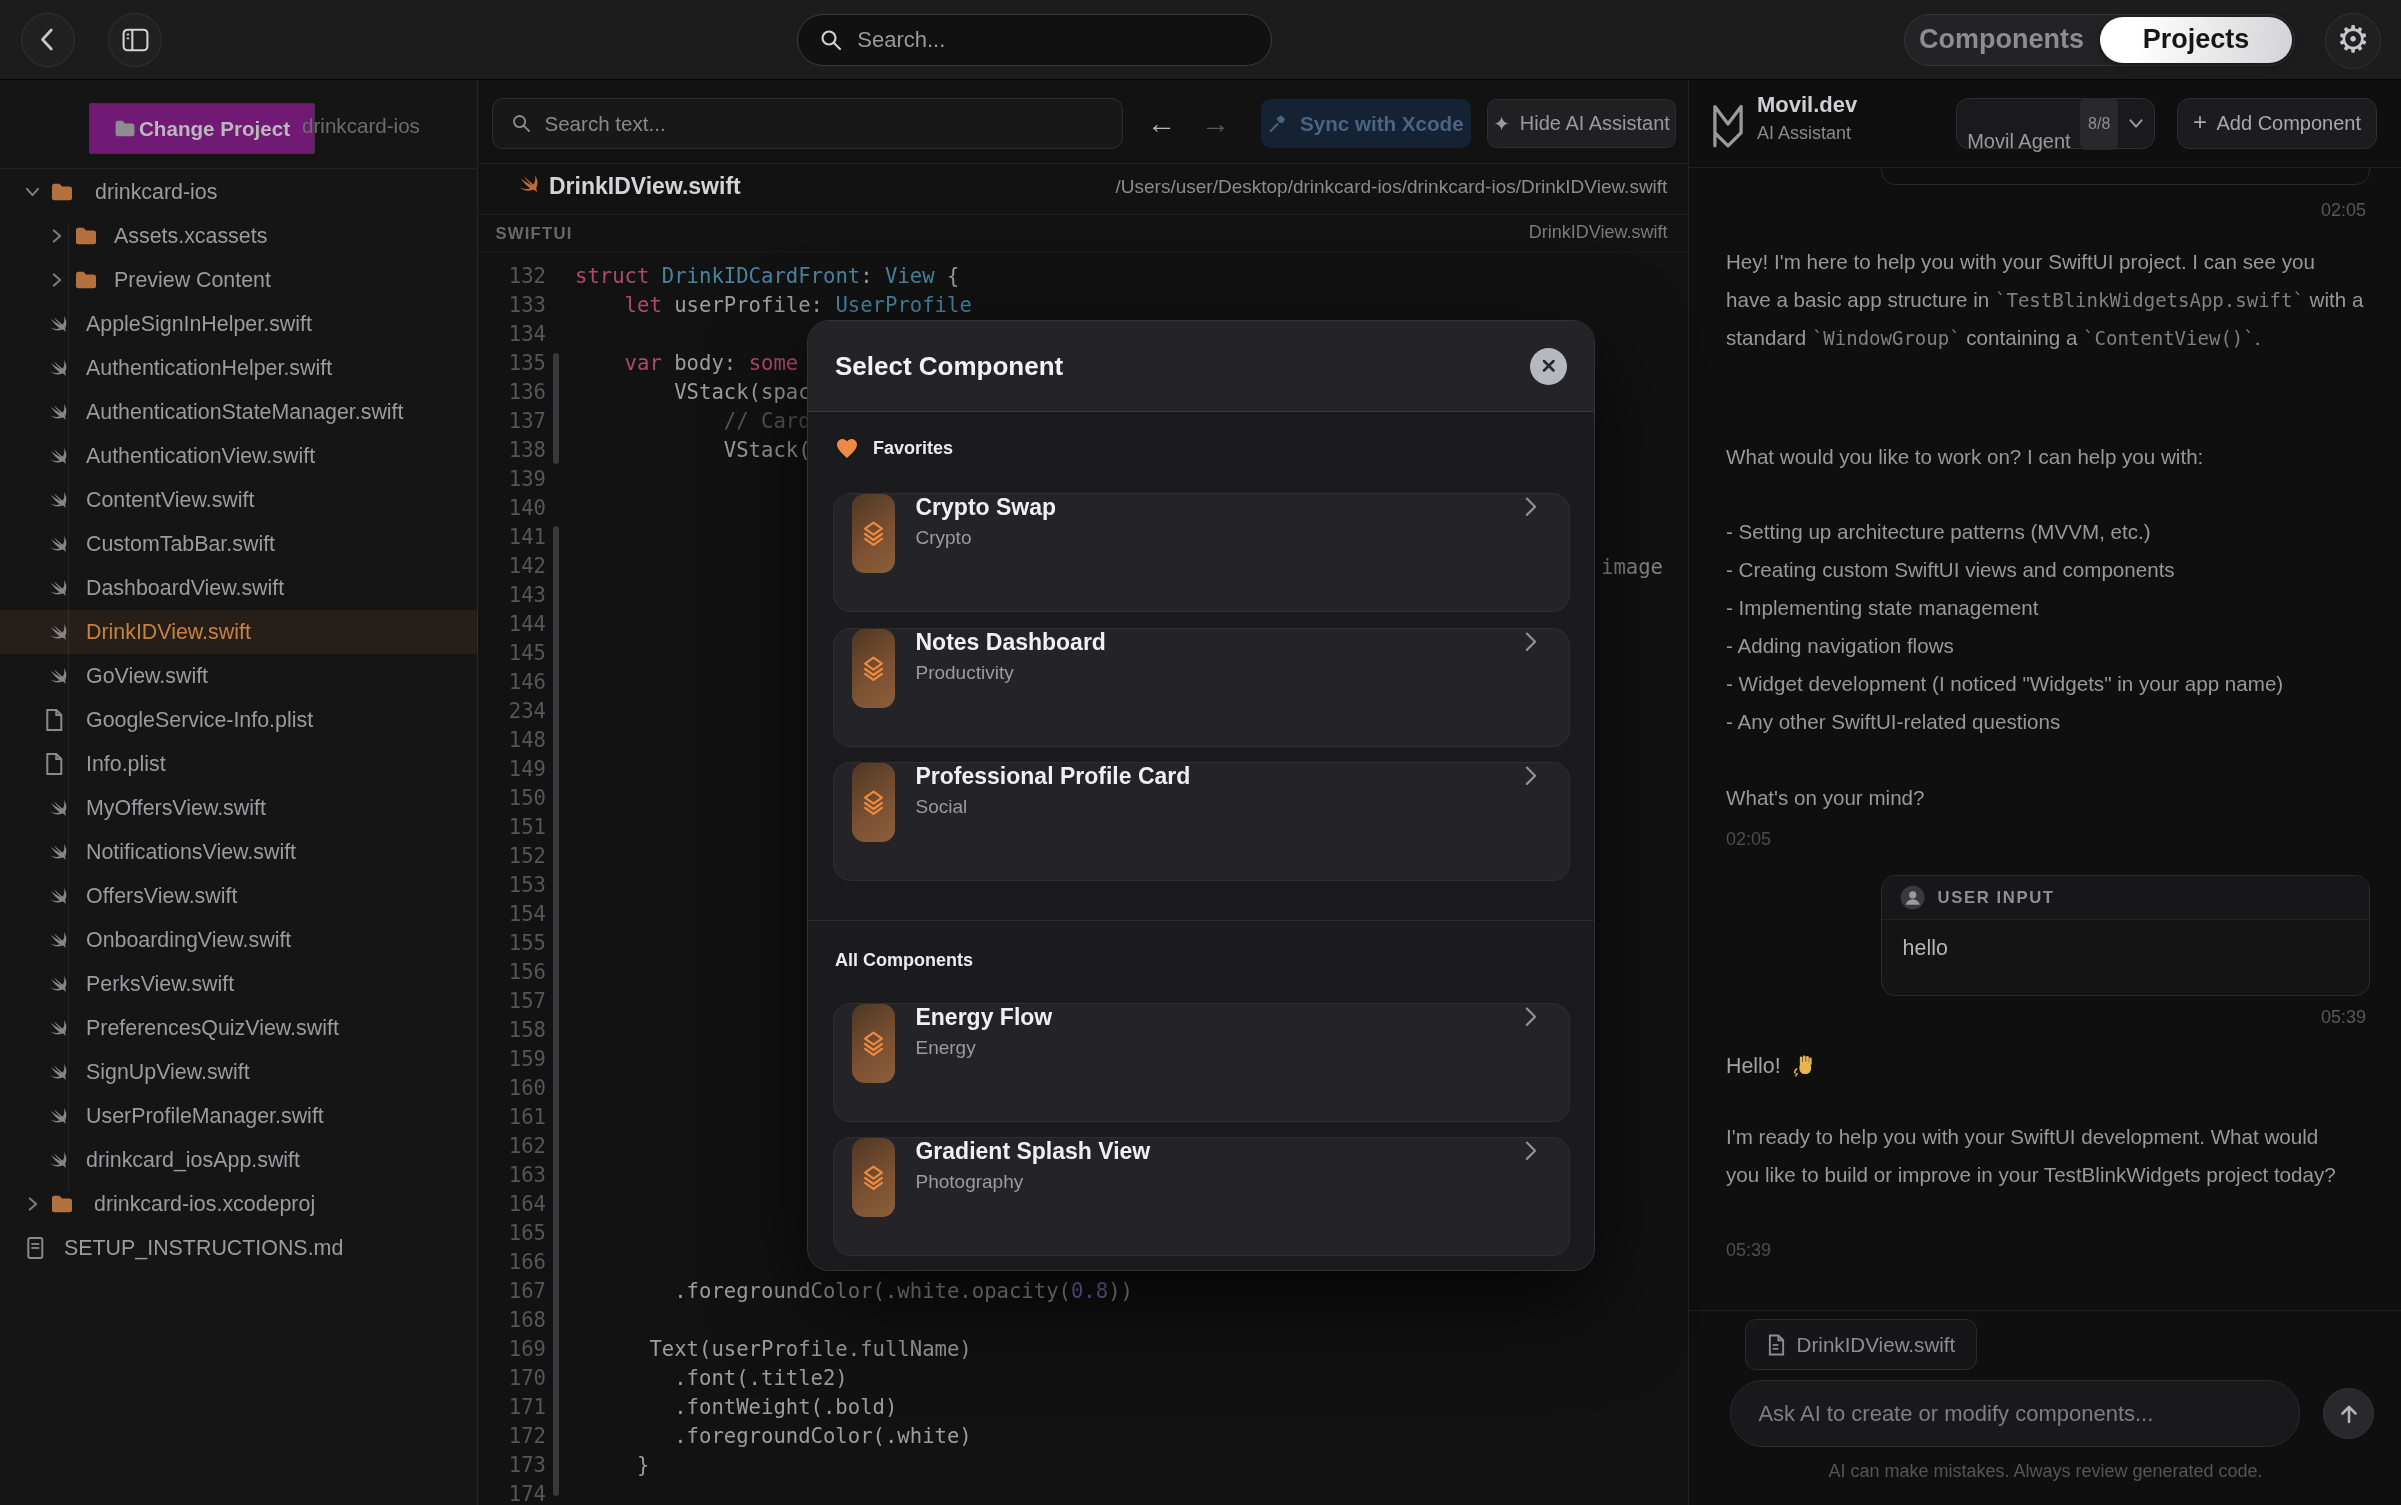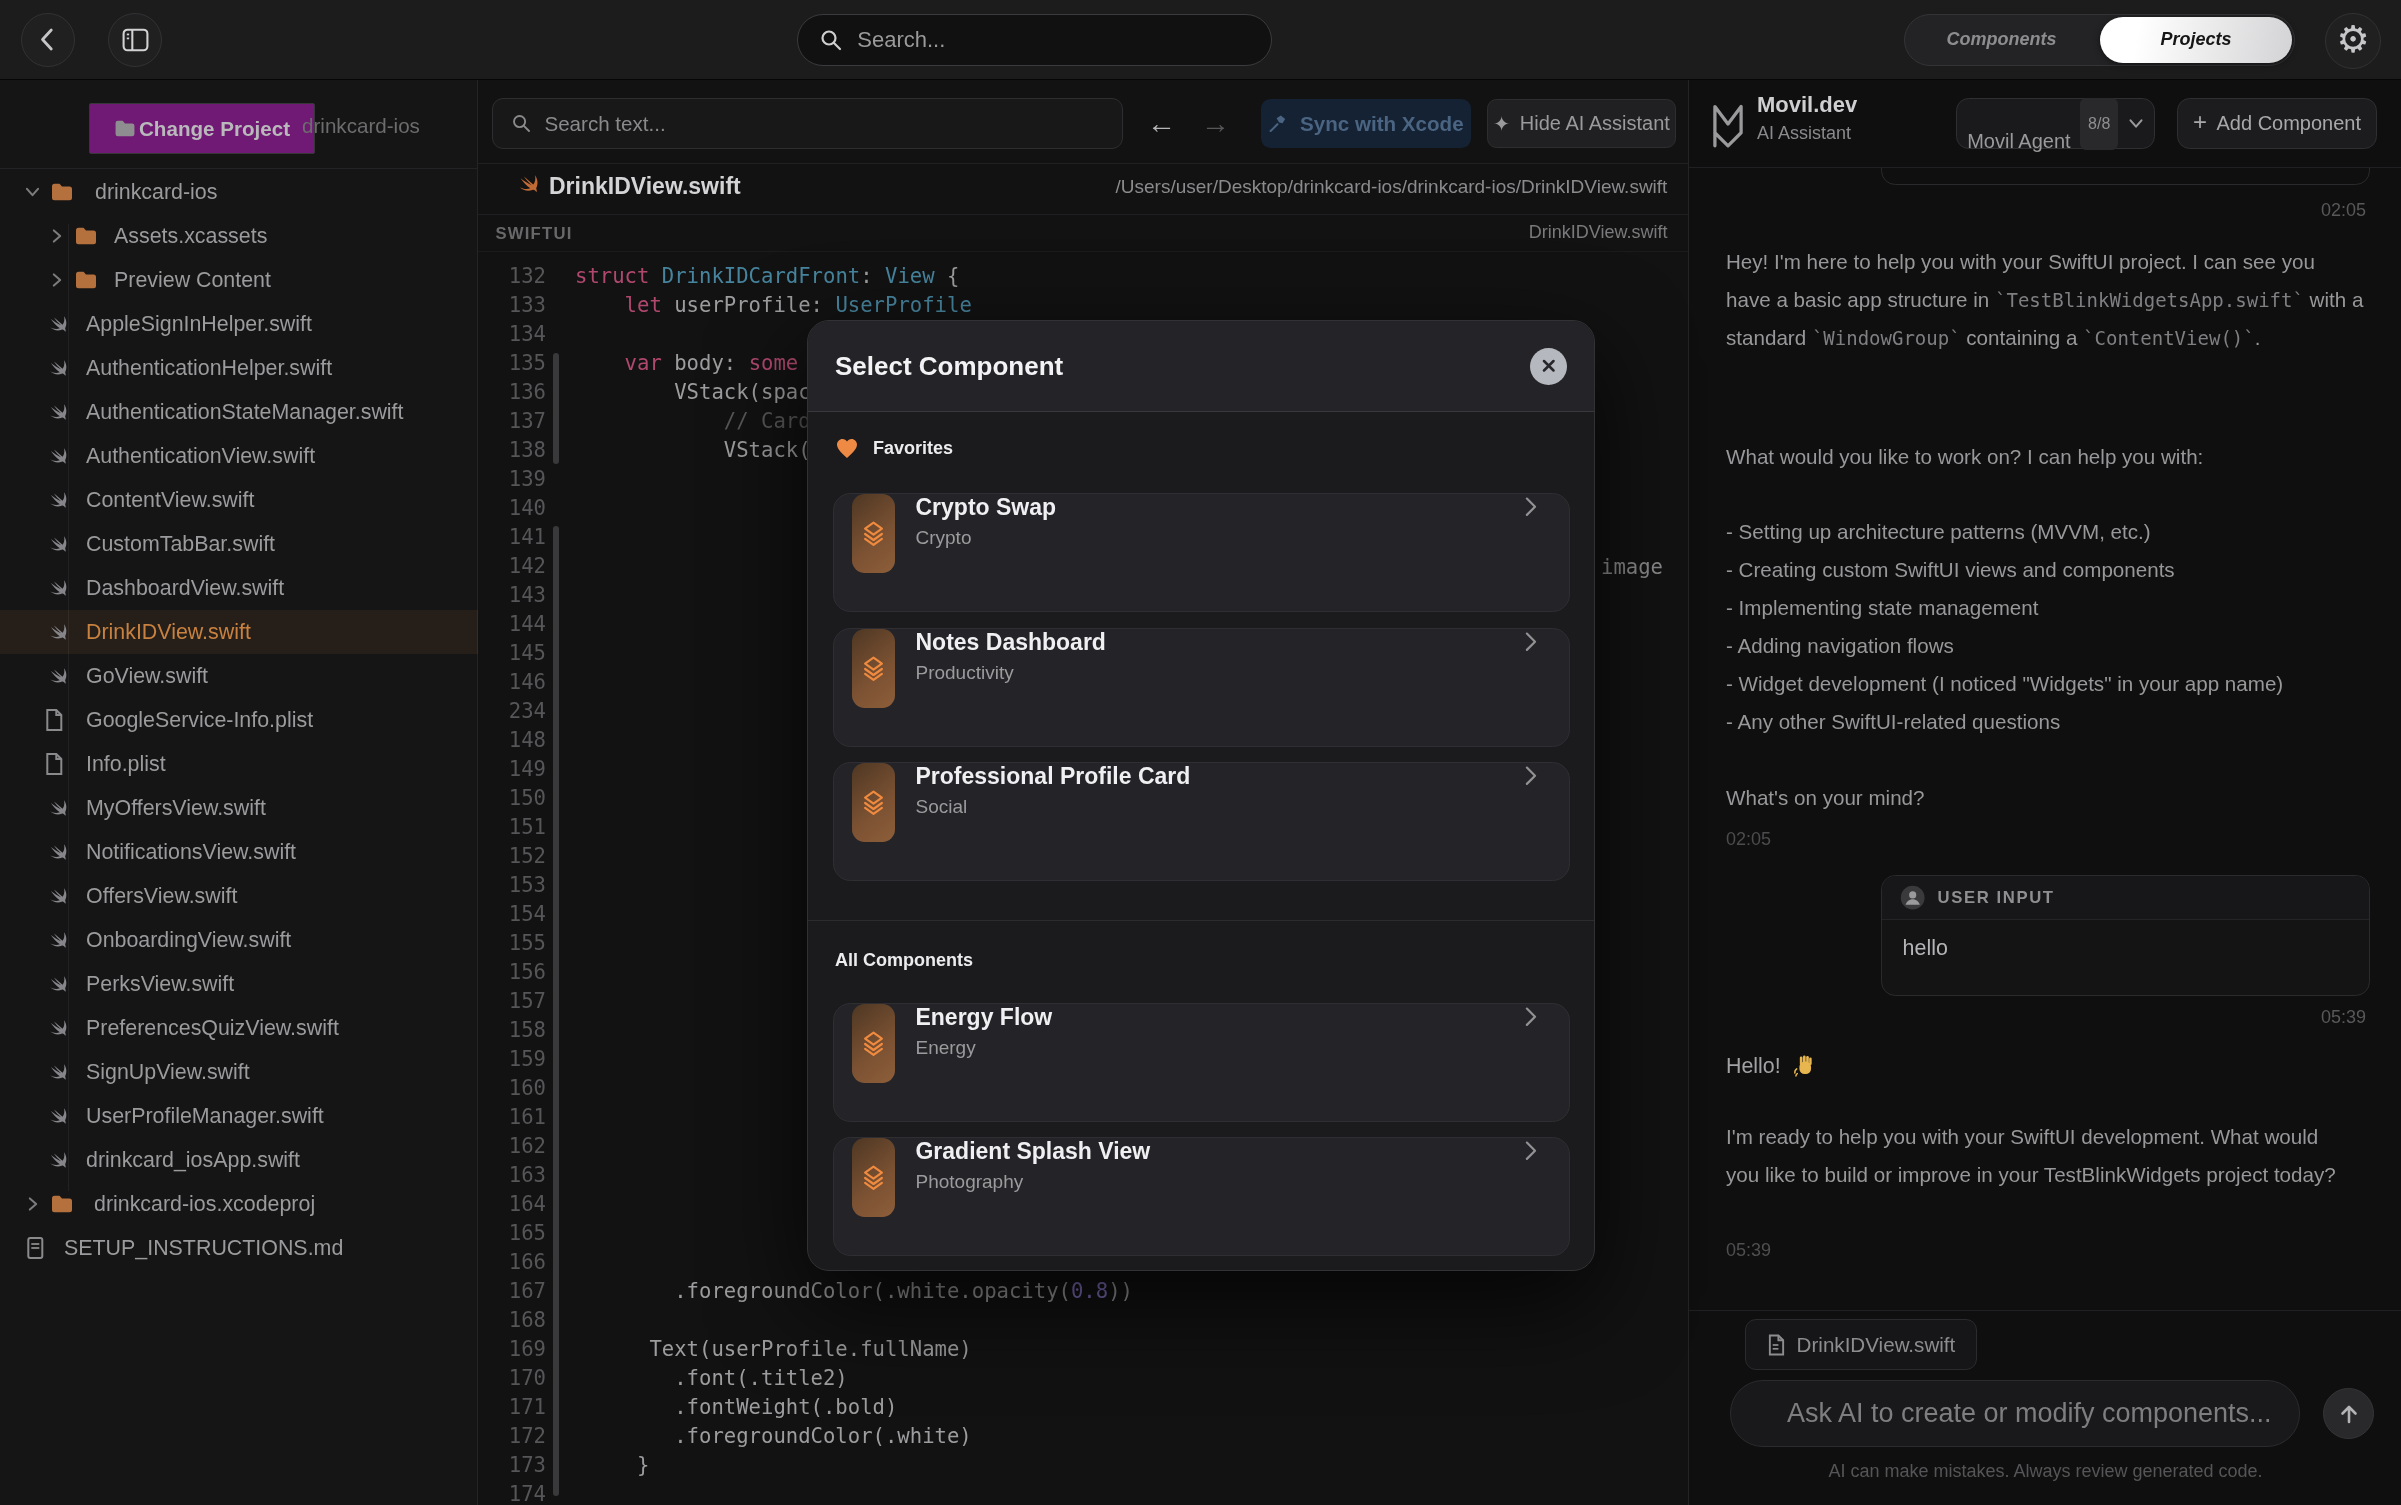--- a/index.html
+++ b/index.html
@@ -13,21 +13,21 @@
   .circle-btn{display:flex;align-items:center;justify-content:center;border-radius:50%;
               border:1.6px solid #323234;background:#202021;}
   #search-pill{left:797px;top:13.5px;width:475px;height:52px;border-radius:27px;border:1.6px solid #3b3b3e;
                background:#111112;display:flex;align-items:center;padding:0 20.6px;box-sizing:border-box;gap:12.7px;}
   #search-pill input{flex:1;background:transparent;border:0;outline:none;color:#cfcfcf;
                      font-size:22px;font-family:"Liberation Sans",sans-serif;}
   #search-pill input::placeholder{color:#9a9a9a;}
   #seg{left:1904px;top:13.5px;width:391px;height:52px;border-radius:27px;background:#232325;
        border:1.6px solid #343437;display:flex;align-items:center;box-sizing:border-box;}
   .seg-half{width:50%;height:100%;display:flex;align-items:center;justify-content:center;
-            font-size:18px;color:#8d8d8f;font-weight:600;font-style:italic;}
+            font-size:27px;color:#8d8d8f;font-weight:600;}
   .seg-active{height:46px;margin:1.6px;border-radius:23px;background:linear-gradient(100deg,#ffffff 20%,#d3d3d5 100%);
               color:#161616;box-shadow:0 1.6px 6.4px rgba(0,0,0,.5);}
   #gear-btn{left:2325px;top:12.7px;width:54px;height:54px;}
   .gear-glyph{font-size:37px;color:#c7c7ca;line-height:1;margin-top:-3.2px;}
 
   
   #sidebar{left:0;top:79px;width:478px;height:1426px;background:#151516;border-right:1.6px solid #242426;box-sizing:border-box;}
   #change-project{left:89px;top:24px;height:51px;padding:0 24px;border-radius:2px;border:1.6px solid #37373a;
                   background:#701a75;display:flex;align-items:center;gap:3px;box-sizing:border-box;}
   #change-project span{font-size:20.6px;font-weight:600;color:#b9b9bb;}
@@ -98,22 +98,22 @@
   #time3{right:35px;top:928px;}
   #greeting{left:37px;top:975px;font-size:21.4px;color:#a2a2a4;display:flex;align-items:center;gap:11px;}
   #reply{left:37px;top:1039px;width:627px;}
   #time4{left:37px;top:1161px;color:#4f4f51;}
   #panel-bottom-div{left:0;top:1231px;width:713px;border-top:1.6px solid #202022;}
   #context-chip{left:56px;top:1240px;height:51px;padding:0 20.6px;border-radius:11px;border:1.6px solid #2b2b2e;
                 background:#161618;display:flex;align-items:center;gap:11px;box-sizing:border-box;}
   #context-chip span{font-size:20.6px;color:#8d8d8f;}
   #ai-input{left:41px;top:1301px;width:570px;height:67px;border-radius:33px;border:1.6px solid #2b2b2e;background:#19191b;
             display:flex;align-items:center;padding:0 25.4px;box-sizing:border-box;}
-  #ai-input input{flex:1;background:transparent;border:0;outline:none;font-size:27px;color:#3b82f6;
-                  font-family:"Liberation Sans",sans-serif;text-align:right;}
+  #ai-input input{flex:1;background:transparent;border:0;outline:none;font-size:22px;color:#3b82f6;
+                  font-family:"Liberation Sans",sans-serif;}
   #ai-input input::placeholder{color:#7e7e80;}
   #send-btn{left:634px;top:1309px;width:51px;height:51px;border-radius:50%;background:#29292b;border:1.6px solid #353537;
             display:flex;align-items:center;justify-content:center;box-sizing:border-box;}
   #disclaimer{left:0;top:1382px;width:713px;text-align:center;font-size:18px;color:#555557;}
 
   
   #modal{left:807px;top:320px;width:788px;height:951px;border-radius:22px;background:#1b1b1d;
          border:1.6px solid #323235;box-shadow:0 32px 95px rgba(0,0,0,.75);z-index:60;box-sizing:border-box;overflow:hidden;}
   #modal-header{height:91px;background:#242428;border-bottom:1.6px solid #39393c;display:flex;align-items:center;
                 padding:0 27px;box-sizing:border-box;}

